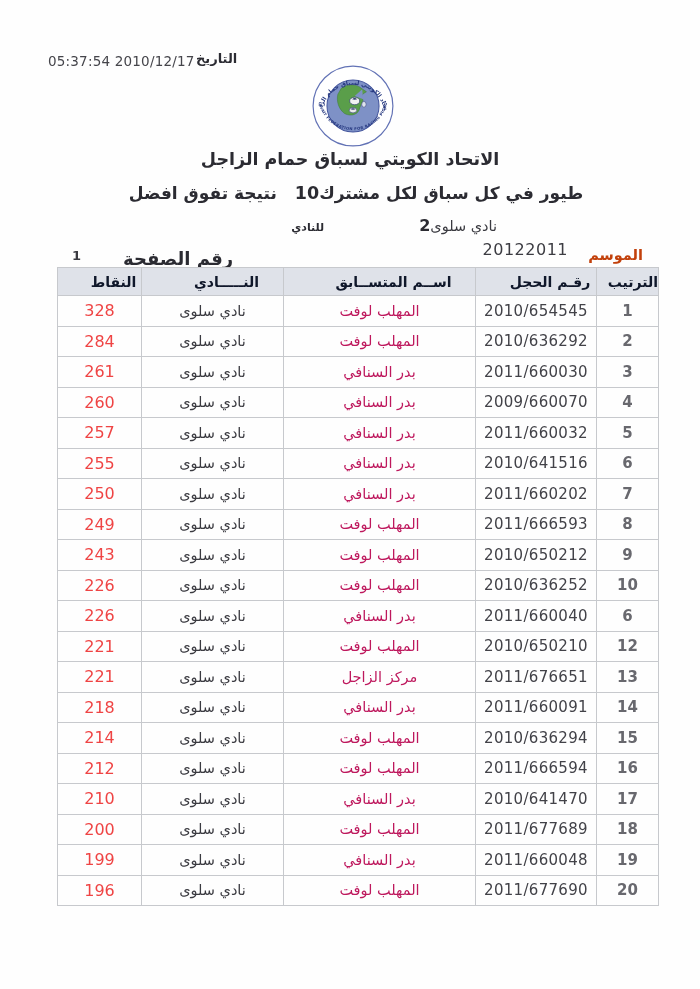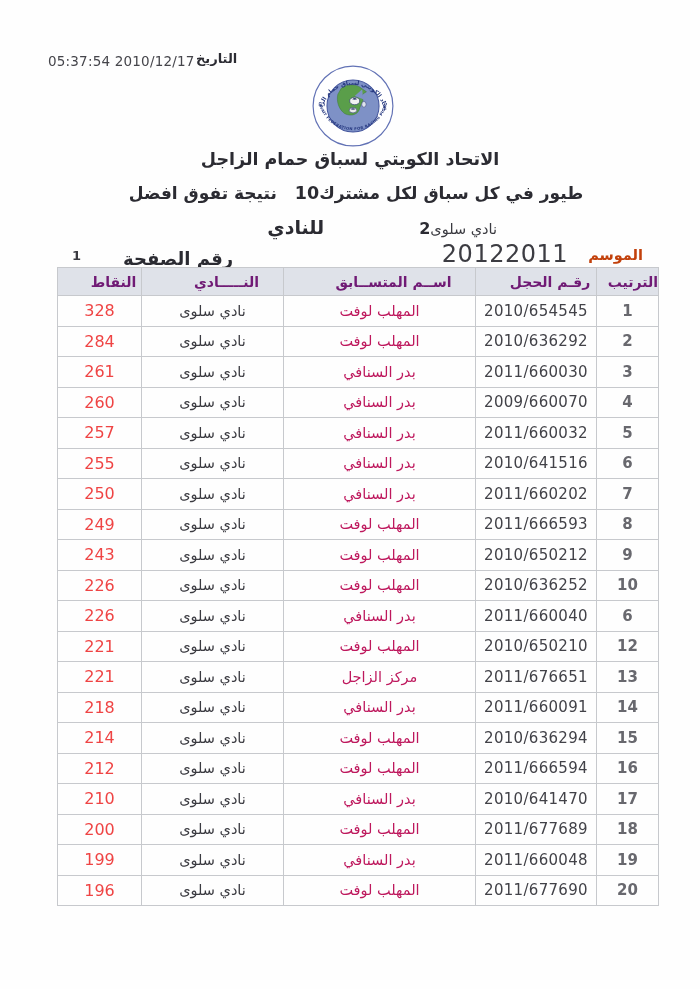--- a/index.html
+++ b/index.html
@@ -35,31 +35,31 @@
     font-size:17px; font-weight:bold; color:#2b2b32;
   }
   .subtitle .sub-prefix { margin-left:12px; }
   .subtitle .sub-count  { margin-left:18px; font-size:17.5px; }
 
   .club-line {
     position:absolute; top:216px; right:203px;
     display:flex; flex-direction:row-reverse; align-items:baseline;
     color:#2b2b32;
   }
-  .club-label  { font-size:19px; font-weight:bold; margin-left:16px;text-align:center; }
+  .club-label  { font-size:11px; font-weight:bold; margin-left:16px;text-align:center; }
   .club-number { font-size:16px;  font-weight:bold; margin-left:95px; }
   .club-name   { font-size:14.5px; color:#3a3a40; }
 
   .season-label {
     position:absolute; right:57px; top:247px;
     font-size:14.5px; font-weight:bold; color:#c2410c;
   }
   .season-value {
     position:absolute; right:132px; top:240px;
-    font-size:24px; color:#3c3c42; direction:ltr; letter-spacing:0.5px;margin-left:45px;
+    font-size:16px; color:#3c3c42; direction:ltr; letter-spacing:0.5px;margin-left:45px;
   }
   .pagenum-label {
     position:absolute; left:123px; top:248px;
     font-size:18px; font-weight:bold; color:#2b2b32;
   }
   .pagenum-value {
     position:absolute; left:72px; top:248px;
     font-size:13px; font-weight:bold; color:#3a3a40;
   }
 
@@ -70,21 +70,21 @@
   }
   .results-table th, .results-table td {
     border:1px solid #c7c9cd;
     text-align:center; vertical-align:middle;
     overflow:hidden; white-space:nowrap;
   }
   .results-table thead tr { height:28px; }
   .results-table tbody tr { height:30.5px; background:#fefefe; }
   .results-table th {
     background:#dfe2e9;
-    font-size:14px; font-weight:bold; color:#701a75;padding-left:28px;
+    font-size:14px; font-weight:bold; color:#0f172a;padding-left:28px;
   }
   td.cell-rank   { font-size:15px; font-weight:bold; color:#68686e; }
   td.cell-ring   { font-size:15px; color:#424248; direction:ltr; letter-spacing:0.3px; }
   td.cell-name   { font-size:14.5px; color:#be185d; }
   td.cell-club   { font-size:14.5px; color:#3a3a40; }
   td.cell-points { font-size:16px; color:#ef4444; direction:ltr; }
 </style>
 </head>
 <body>
 

